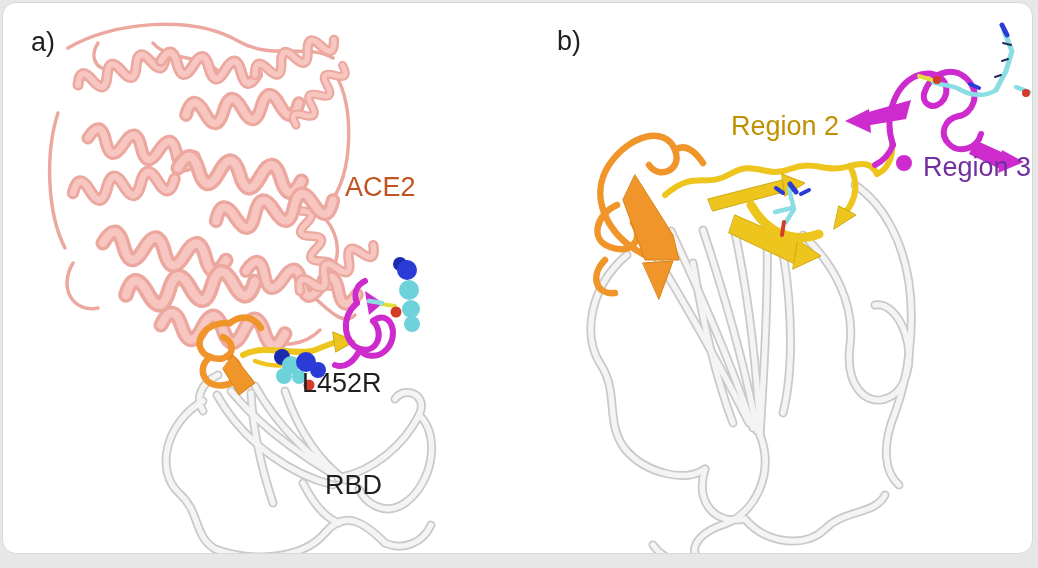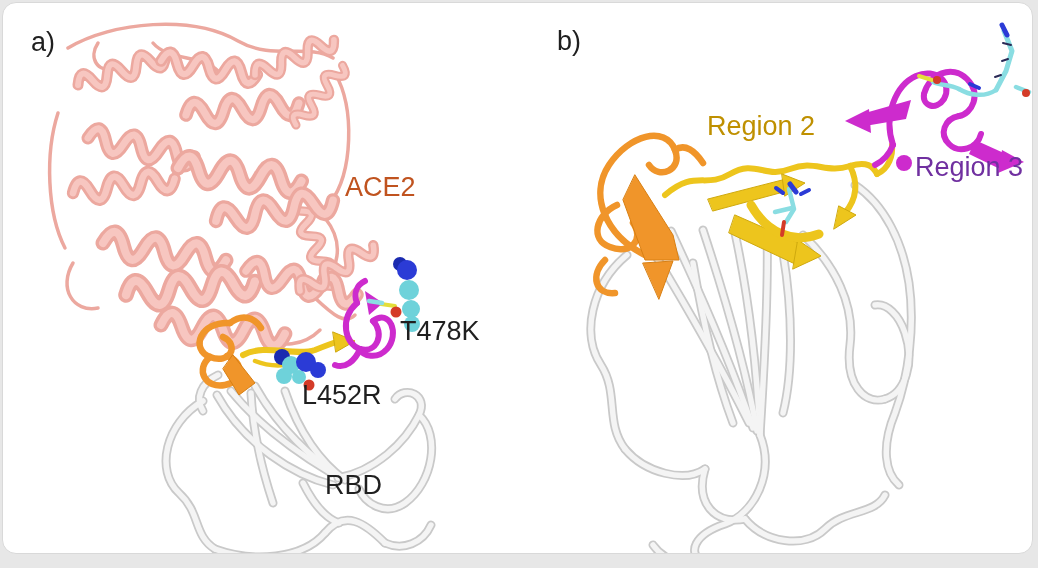--- a/index.html
+++ b/index.html
@@ -37,22 +37,22 @@
   .st-cyan-main{stroke:var(--stick_cyan,#8adde2);stroke-width:5;fill:none;}
   .st-blue{stroke:var(--stick_blue,#2b3bd6);stroke-width:5;fill:none;}
   .st-blue-thin{stroke:var(--stick_blue,#2b3bd6);stroke-width:4;fill:none;}
   .st-red{stroke:var(--stick_red,#d43b28);stroke-width:4;fill:none;}
   .st-yellow{stroke:var(--stick_yellow,#e3de39);stroke-width:4;fill:none;}
   .st-band{stroke:#2a2a56;stroke-width:2;fill:none;}
   
   .lbl{position:absolute;font-size:27px;line-height:1.1;white-space:nowrap;}
   .lbl.black{color:var(--black_label,#1f1f1f);}
   .lbl.orange{color:var(--region1_label,#c0531f);}
-  .lbl.gold{color:var(--region2_label,#bf9000);}
-  .lbl.purple{color:var(--region3_label,#7030a0);}
+  .lbl.gold{color:var(--region2_label,#bf9000);margin-left:24px;}
+  .lbl.purple{color:var(--region3_label,#7030a0);margin-left:8px;}
 </style>
 </head>
 <body>
 
 <div class="card">
 
   <svg width="1031" height="552" viewBox="0 0 1031 552">
     <defs>
       <g id="helix-unit">
         <path class="hx-dark" d="M0,0 q9,-22 18,0 t18,0 t18,0 t18,0 t18,0 t18,0"></path>
@@ -231,19 +231,18 @@
       <path class="st-cyan" d="M772,209 L789,205"></path>
       <path class="st-blue" d="M787,181 L793,189"></path>
       <path class="st-blue-thin" d="M798,191 L806,187"></path>
       <path class="st-blue-thin" d="M780,190 L773,185"></path>
       <path class="st-red" d="M781,219 L779,232"></path>
     </g>
   </svg>
 
   <div class="lbl black" style="left:28px;top:25px">a)</div>
   <div class="lbl orange" style="left:342px;top:170px">ACE2</div>
-  <div class="lbl black" style="left:397px;top:314px">T478K</div>
-  <div class="lbl black" style="left:299px;top:378px">L452R</div>
+  <div class="lbl black" style="left:299px;top:366px">L452R</div>
   <div class="lbl black" style="left:322px;top:468px">RBD</div>
   <div class="lbl black" style="left:554px;top:24px">b)</div>
   <div class="lbl gold" style="left:704px;top:109px">Region 2</div>
   <div class="lbl purple" style="left:912px;top:150px">Region 3</div>
 </div>
 
 </body></html>

